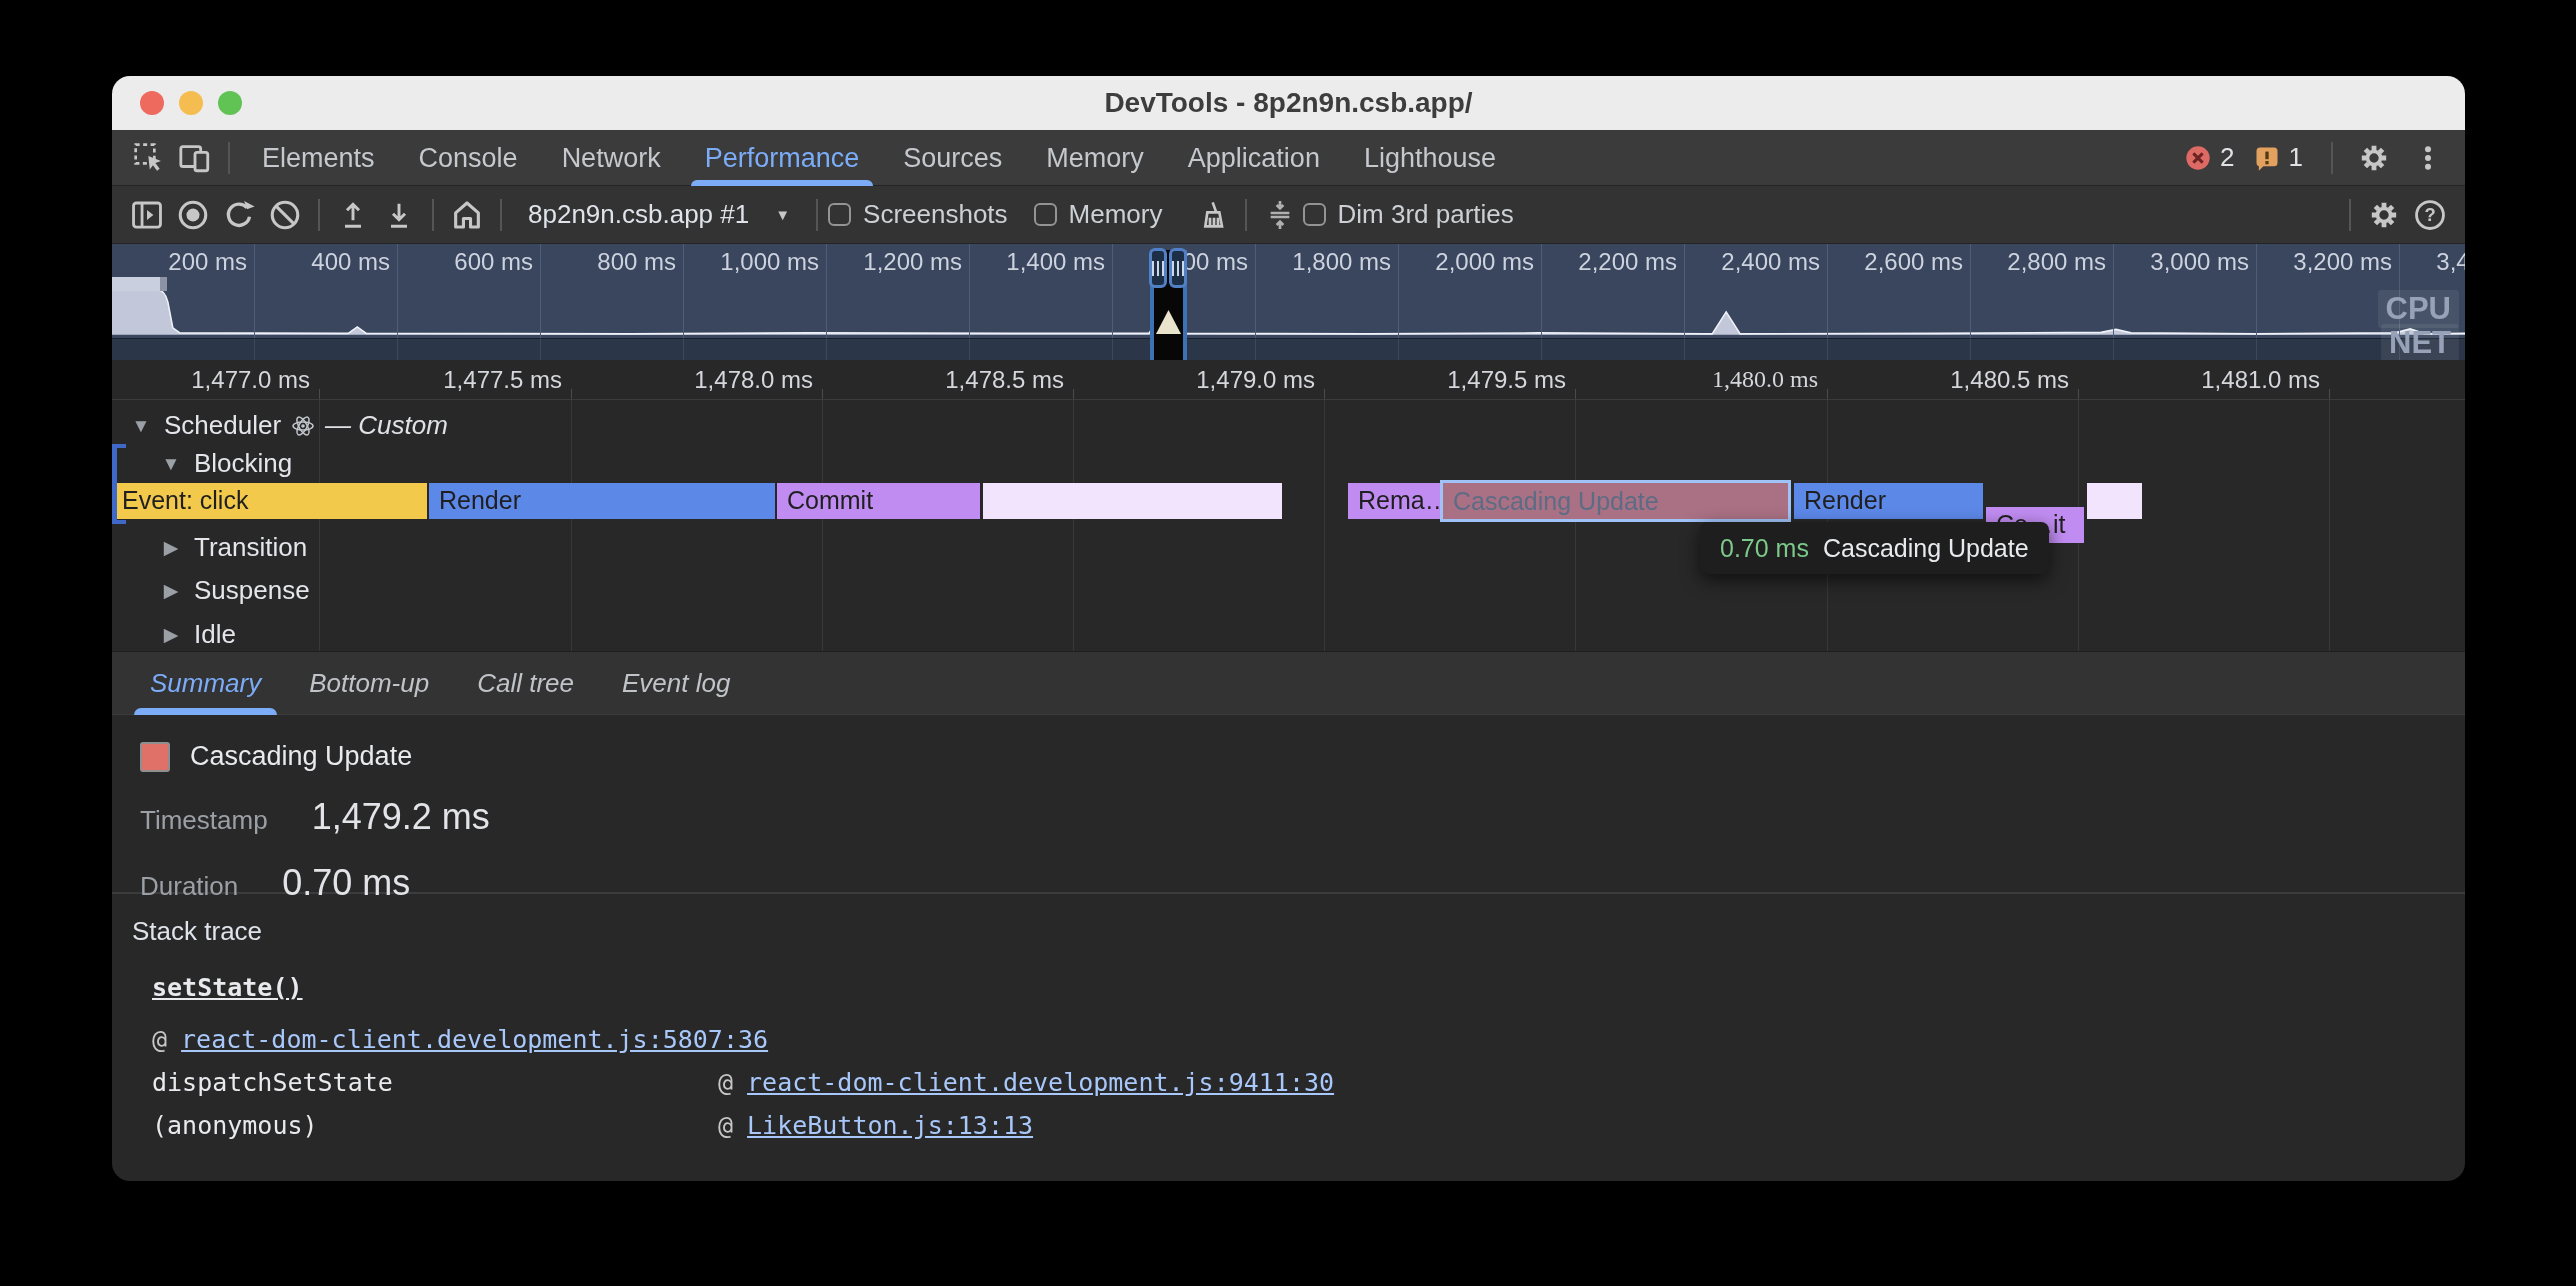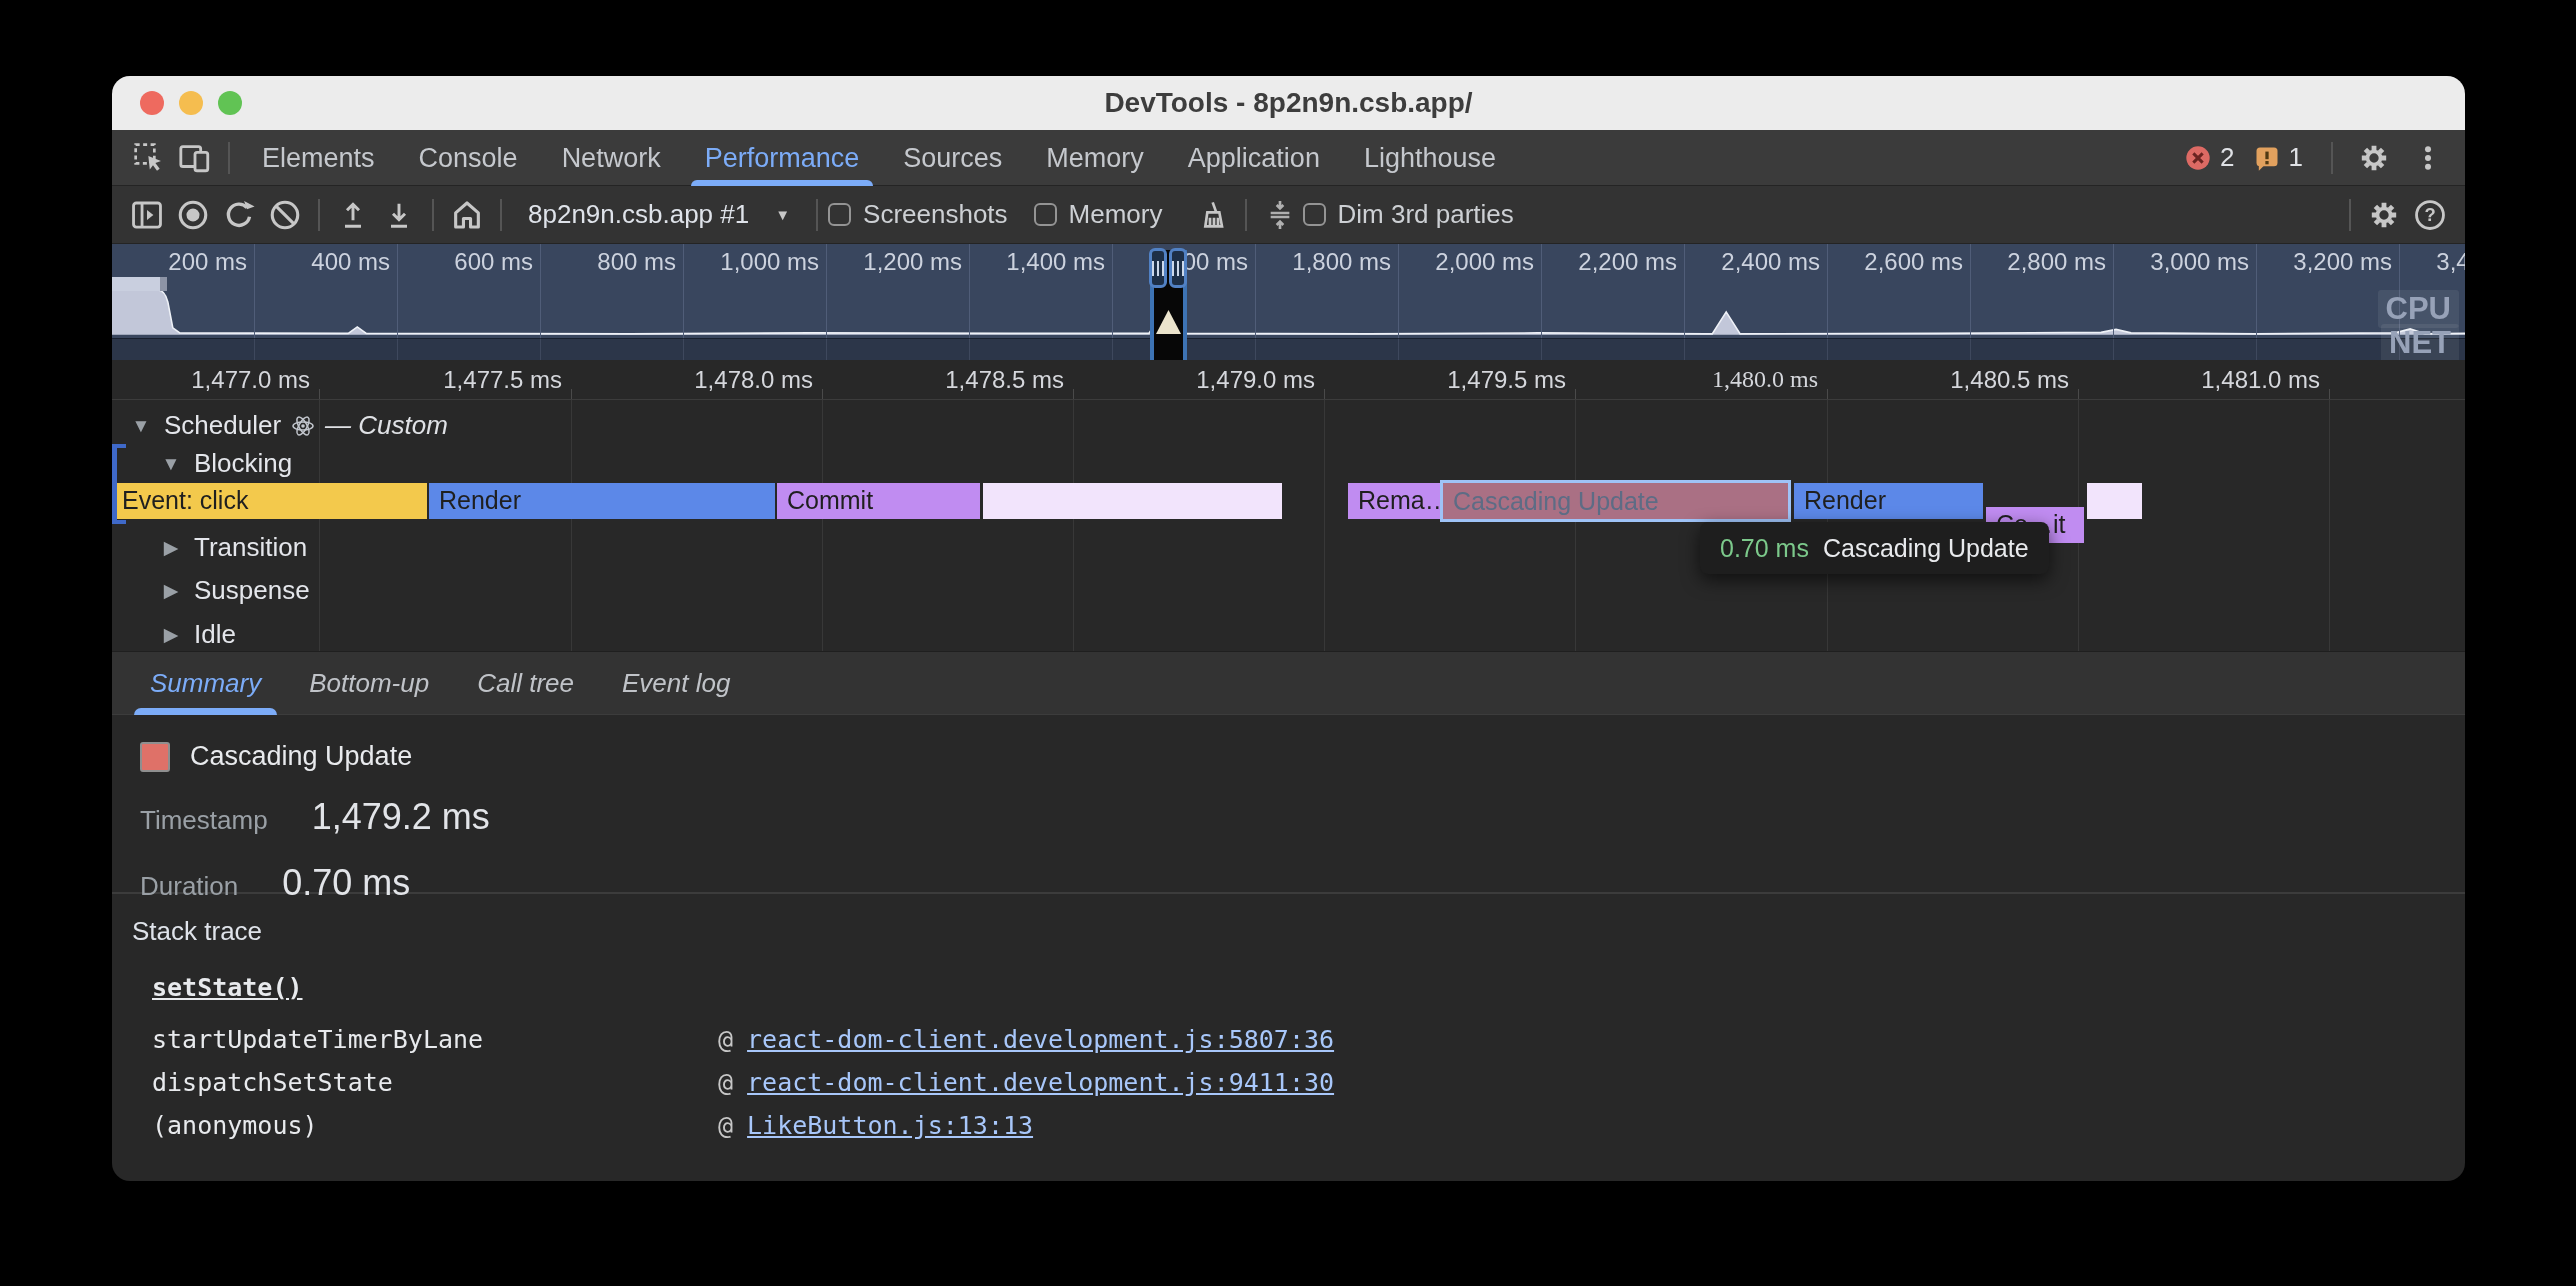--- a/index.html
+++ b/index.html
@@ -450,21 +450,20 @@
     </div>
   </div>
 
   <div class="hdiv"></div>
 
   <div id="stack">
     <div id="stack-title">Stack trace</div>
     <div id="stack-body">
       <div id="stack-root">setState()</div>
       <div class="frame">
-        <span class="fn">startUpdateTimerByLane</span>
         <span class="at">@</span>
         <span class="src">react-dom-client.development.js:5807:36</span>
       </div>
       <div class="frame">
         <span class="fn">dispatchSetState</span>
         <span class="at">@</span>
         <span class="src">react-dom-client.development.js:9411:30</span>
       </div>
       <div class="frame">
         <span class="fn">(anonymous)</span>

